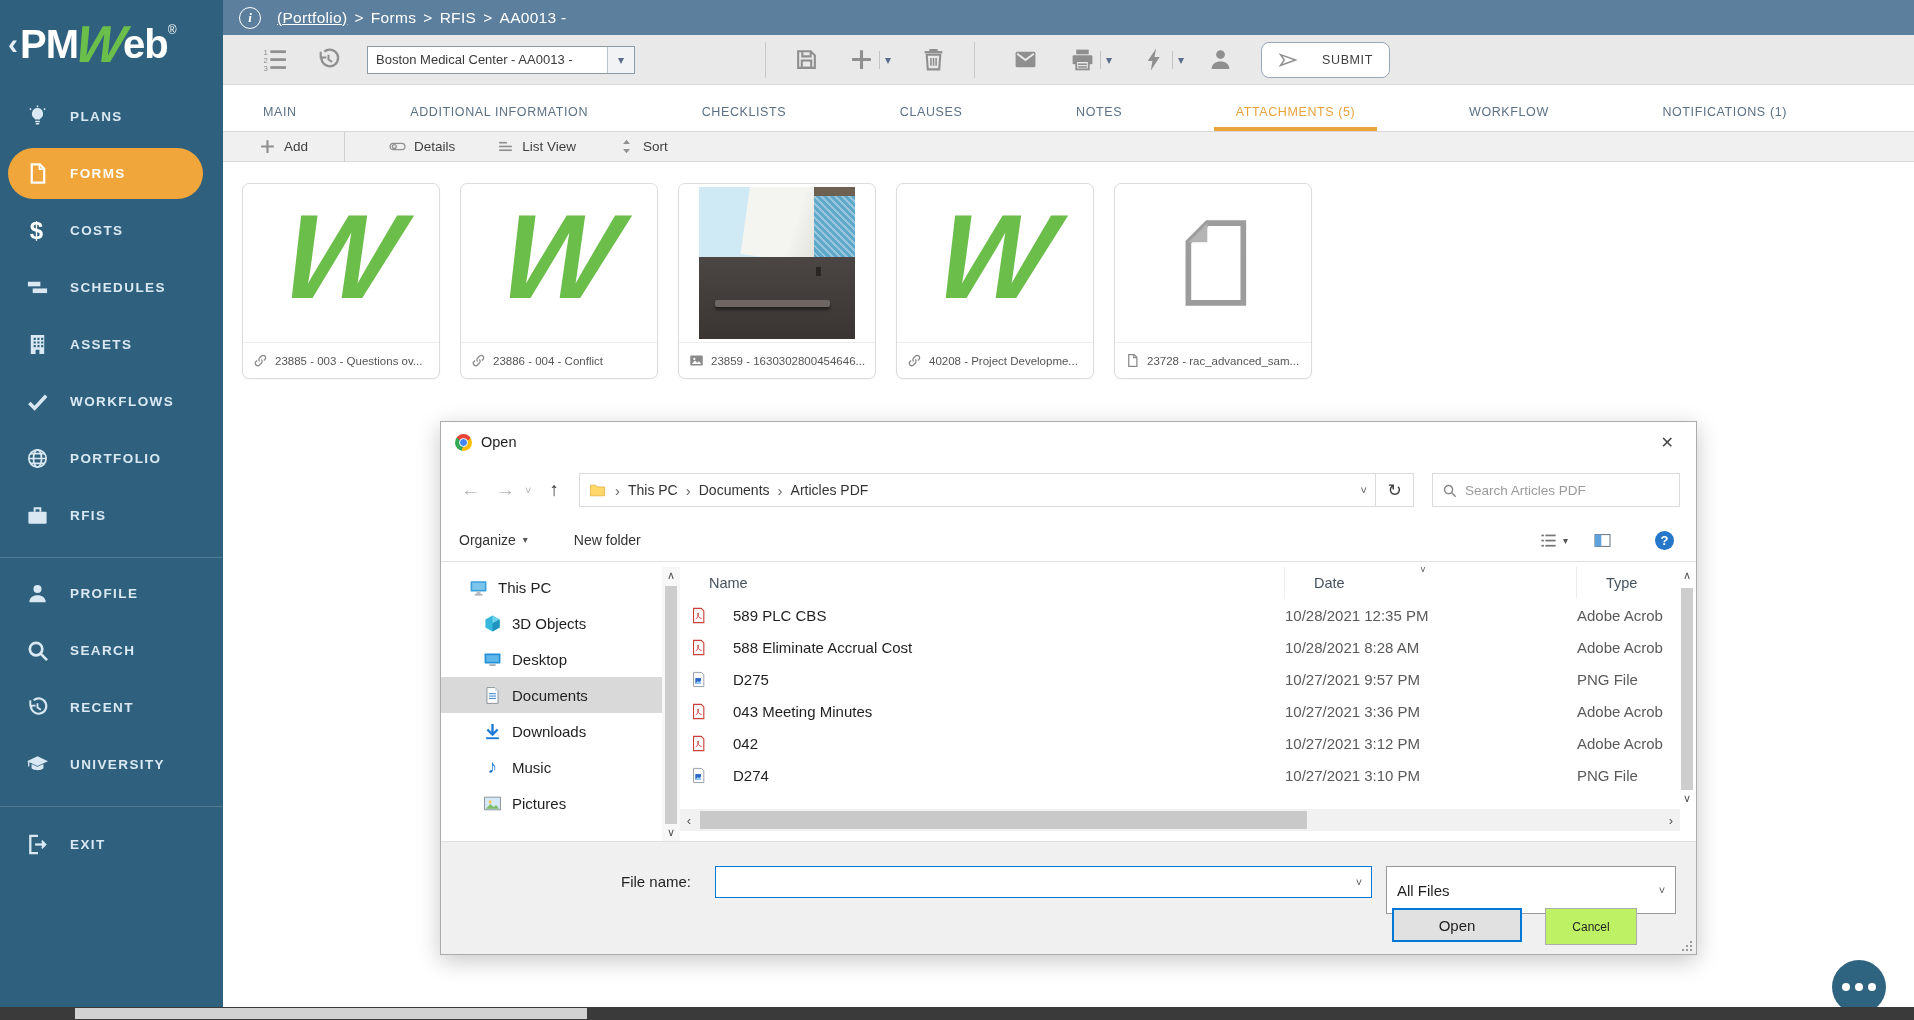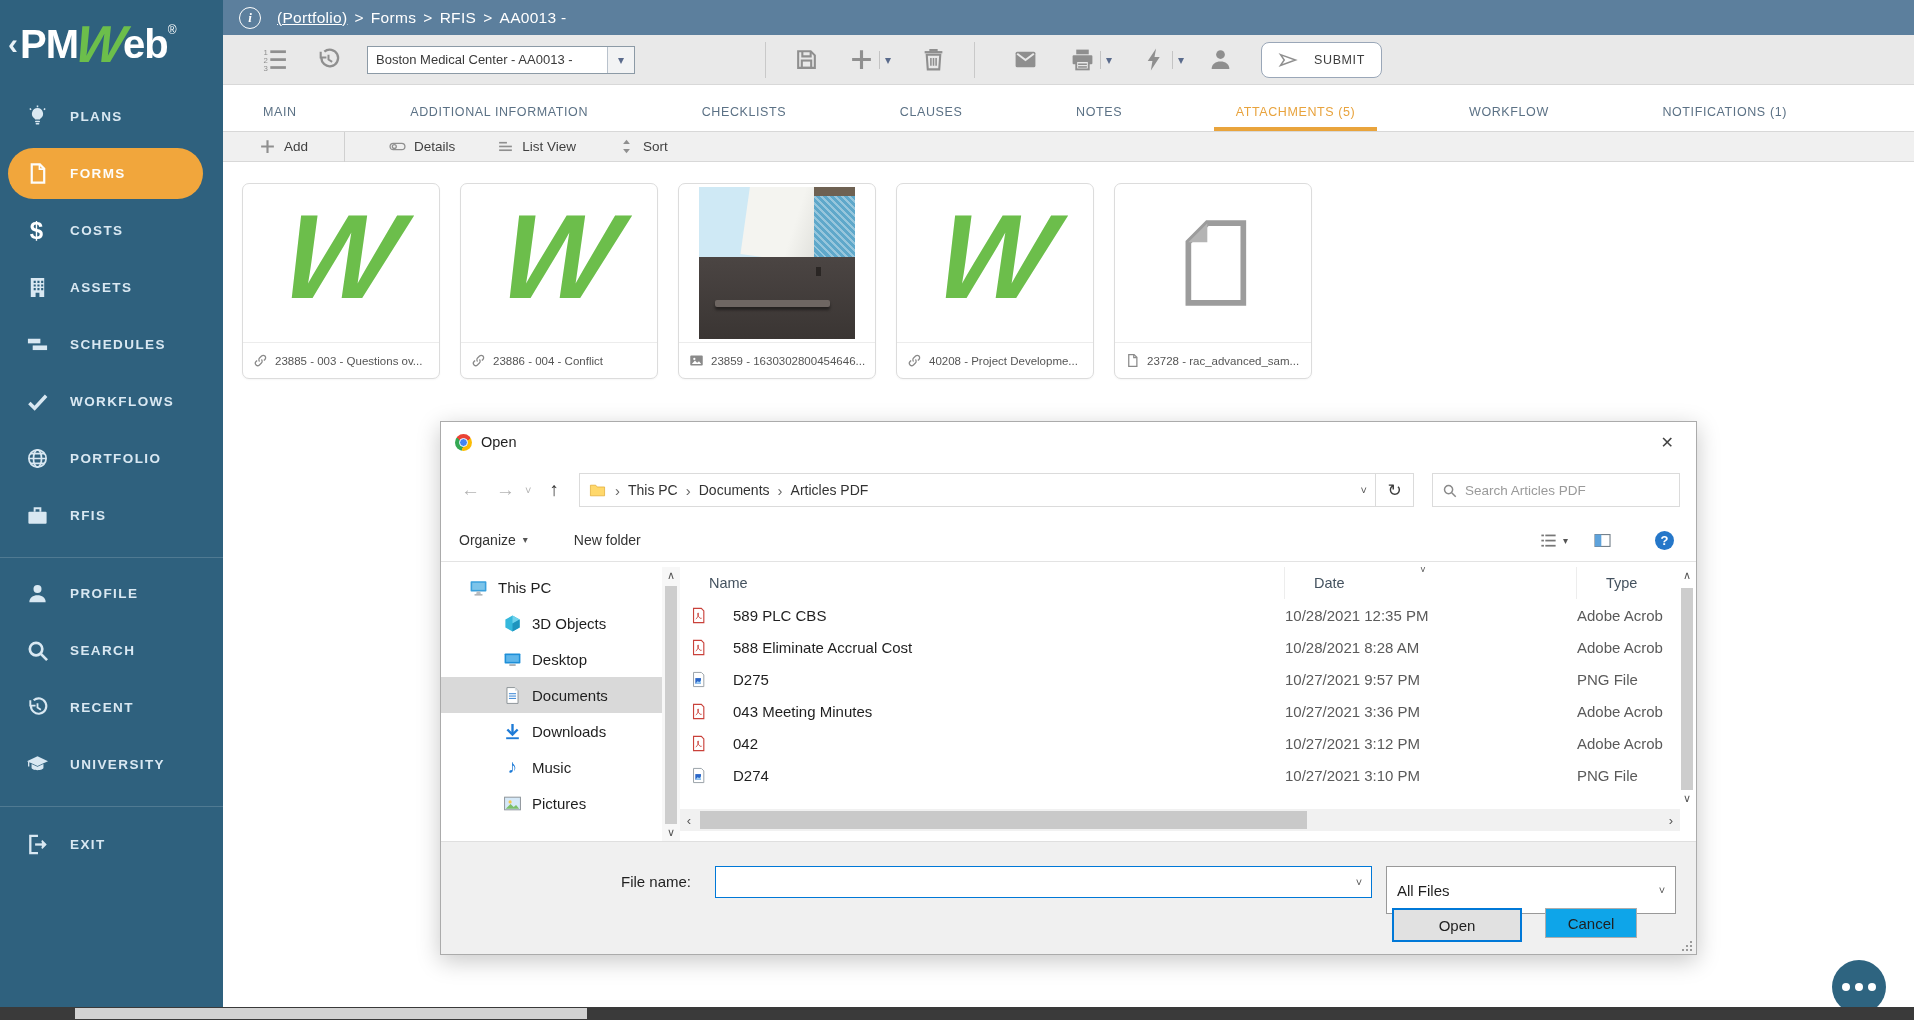--- a/index.html
+++ b/index.html
@@ -74,21 +74,21 @@
   .rec-select .txt {
     flex: 1; font-size: 13px; color: #3A3A3A; padding: 0 8px; line-height: 26px;
     overflow: hidden; white-space: nowrap;
   }
   .rec-select .dd {
     width: 27px; border-left: 1px solid #B9C2CC; background: #F2F3F4;
     display: flex; align-items: center; justify-content: center;
   }
   .submit-btn {
     margin-left: 28px; height: 36px; background: #fff; border: 1px solid #9AA7B8;
-    border-radius: 8px; display: flex; align-items: center; gap: 16px; padding: 0 16px;
+    border-radius: 8px; display: flex; align-items: center; gap: 24px; padding: 0 16px;
     cursor: pointer; color: #8F8F8F;
   }
   .submit-btn svg { width: 20px; height: 20px; }
   .submit-btn .lbl { font-size: 12.5px; color: #3D3D3D; letter-spacing: 0.6px; }
 
   
   .tabs {
     position: absolute; left: 223px; top: 96px; width: 1691px; height: 35px;
     display: flex; align-items: stretch; justify-content: space-between;
     padding: 0 105px 0 18px; background: #fff;
@@ -182,21 +182,21 @@
   .cmd-item { font-size: 14px; color: #333; cursor: pointer; display: flex; align-items: center; gap: 7px; }
   .cmd-item .cv { font-size: 10px; color: #555; }
   .cmd-right { position: absolute; top: 0; height: 44px; display: flex; align-items: center; }
   .viewlist-ic { right: 128px; } .panel-ic { right: 84px; } .help-ic { right: 22px; }
   .cmd-right svg { width: 19px; height: 19px; }
   .help-circle { width: 19px; height: 19px; border-radius: 50%; background: #2577C9; color: #fff;
                  font-size: 13px; font-weight: bold; display: flex; align-items: center; justify-content: center; cursor: pointer; }
 
   .dlg-body { position: absolute; left: 0; top: 145px; right: 0; bottom: 113px; }
   .places { position: absolute; left: 0; top: 0; width: 221px; height: 100%; overflow: hidden; padding-top: 2px; }
-  .place { height: 36px; display: flex; align-items: center; gap: 10px; padding-left: 62px; cursor: pointer; font-size: 15px; }
+  .place { height: 36px; display: flex; align-items: center; gap: 10px; padding-left: 42px; cursor: pointer; font-size: 15px; }
   .place.root { padding-left: 28px; }
   .place.selected { background: #D9D9D9; }
   .place svg { width: 19px; height: 19px; flex: none; }
   .place .note { color: #1E7BD7; font-size: 19px; width: 19px; text-align: center; }
 
   .vscroll {
     position: absolute; width: 18px; background: #F7F7F7; display: flex; flex-direction: column;
     align-items: center; font-size: 11px; color: #555;
   }
   .vscroll .arr { height: 17px; display: flex; align-items: center; cursor: pointer; }
@@ -248,22 +248,22 @@
     border: 1px solid #999; background: #fff; display: flex; align-items: center;
     padding-left: 10px; font-size: 15px; cursor: pointer;
   }
   .ft-select .cv { margin-left: auto; width: 26px; text-align: center; color: #555; font-size: 11px; }
   .btn-open {
     position: absolute; left: 951px; top: 66px; width: 130px; height: 34px;
     background: #E1E1E1; border: 2px solid #0078D7; font-size: 15px; color: #1F1F1F;
     display: flex; align-items: center; justify-content: center; cursor: pointer;
   }
   .btn-cancel {
-    position: absolute; left: 1104px; top: 66px; width: 92px; height: 30px;
-    background: #0ea5e9; border: 1px solid #ADADAD; font-size: 15px; color: #1F1F1F;
+    position: absolute; left: 1104px; top: 66px; width: 92px; height: 37px;
+    background: #bef264; border: 1px solid #ADADAD; font-size: 12px; color: #1F1F1F;
     display: flex; align-items: center; justify-content: center; cursor: pointer;
   }
   .grip {
     position: absolute; right: 3px; bottom: 3px; width: 11px; height: 11px;
     background:
       radial-gradient(circle at 9px 2px, #9A9A9A 1.2px, transparent 1.4px),
       radial-gradient(circle at 5px 6px, #9A9A9A 1.2px, transparent 1.4px),
       radial-gradient(circle at 9px 6px, #9A9A9A 1.2px, transparent 1.4px),
       radial-gradient(circle at 1px 10px, #9A9A9A 1.2px, transparent 1.4px),
       radial-gradient(circle at 5px 10px, #9A9A9A 1.2px, transparent 1.4px),
@@ -313,34 +313,34 @@
     <span>FORMS</span>
   </div>
   <div class="side-item">
     <span class="sic">
         <span class="dollar">$</span>
       </span>
     <span>COSTS</span>
   </div>
   <div class="side-item">
     <span class="sic">
-        <svg viewBox="0 0 24 24" fill="currentColor" fill-rule="evenodd">
-          <path d="M5 2h14v20H5zM8 5h2.2v2.2H8zm3.9 0h2.2v2.2h-2.2zm3.9 0H18v2.2h-2.2zM8 8.8h2.2V11H8zm3.9 0h2.2V11h-2.2zm3.9 0H18V11h-2.2zM8 12.6h2.2v2.2H8zm3.9 0h2.2v2.2h-2.2zm3.9 0H18v2.2h-2.2zM10 17.5h4V22h-4z"></path>
-        </svg>
-      </span>
-    <span>ASSETS</span>
-  </div>
-  <div class="side-item">
-    <span class="sic">
         <svg viewBox="0 0 24 24" fill="currentColor">
           <rect x="2" y="6" width="13" height="4.8"></rect>
           <rect x="7" y="13" width="15" height="4.8"></rect>
         </svg>
       </span>
     <span>SCHEDULES</span>
+  </div>
+  <div class="side-item">
+    <span class="sic">
+        <svg viewBox="0 0 24 24" fill="currentColor" fill-rule="evenodd">
+          <path d="M5 2h14v20H5zM8 5h2.2v2.2H8zm3.9 0h2.2v2.2h-2.2zm3.9 0H18v2.2h-2.2zM8 8.8h2.2V11H8zm3.9 0h2.2V11h-2.2zm3.9 0H18V11h-2.2zM8 12.6h2.2v2.2H8zm3.9 0h2.2v2.2h-2.2zm3.9 0H18v2.2h-2.2zM10 17.5h4V22h-4z"></path>
+        </svg>
+      </span>
+    <span>ASSETS</span>
   </div>
   <div class="side-item">
     <span class="sic">
         <svg viewBox="0 0 24 24" fill="none" stroke="currentColor" stroke-width="3.6">
           <path d="M3.5 13.5l5.5 5.5L21 6"></path>
         </svg>
       </span>
     <span>WORKFLOWS</span>
   </div>
   <div class="side-item">

